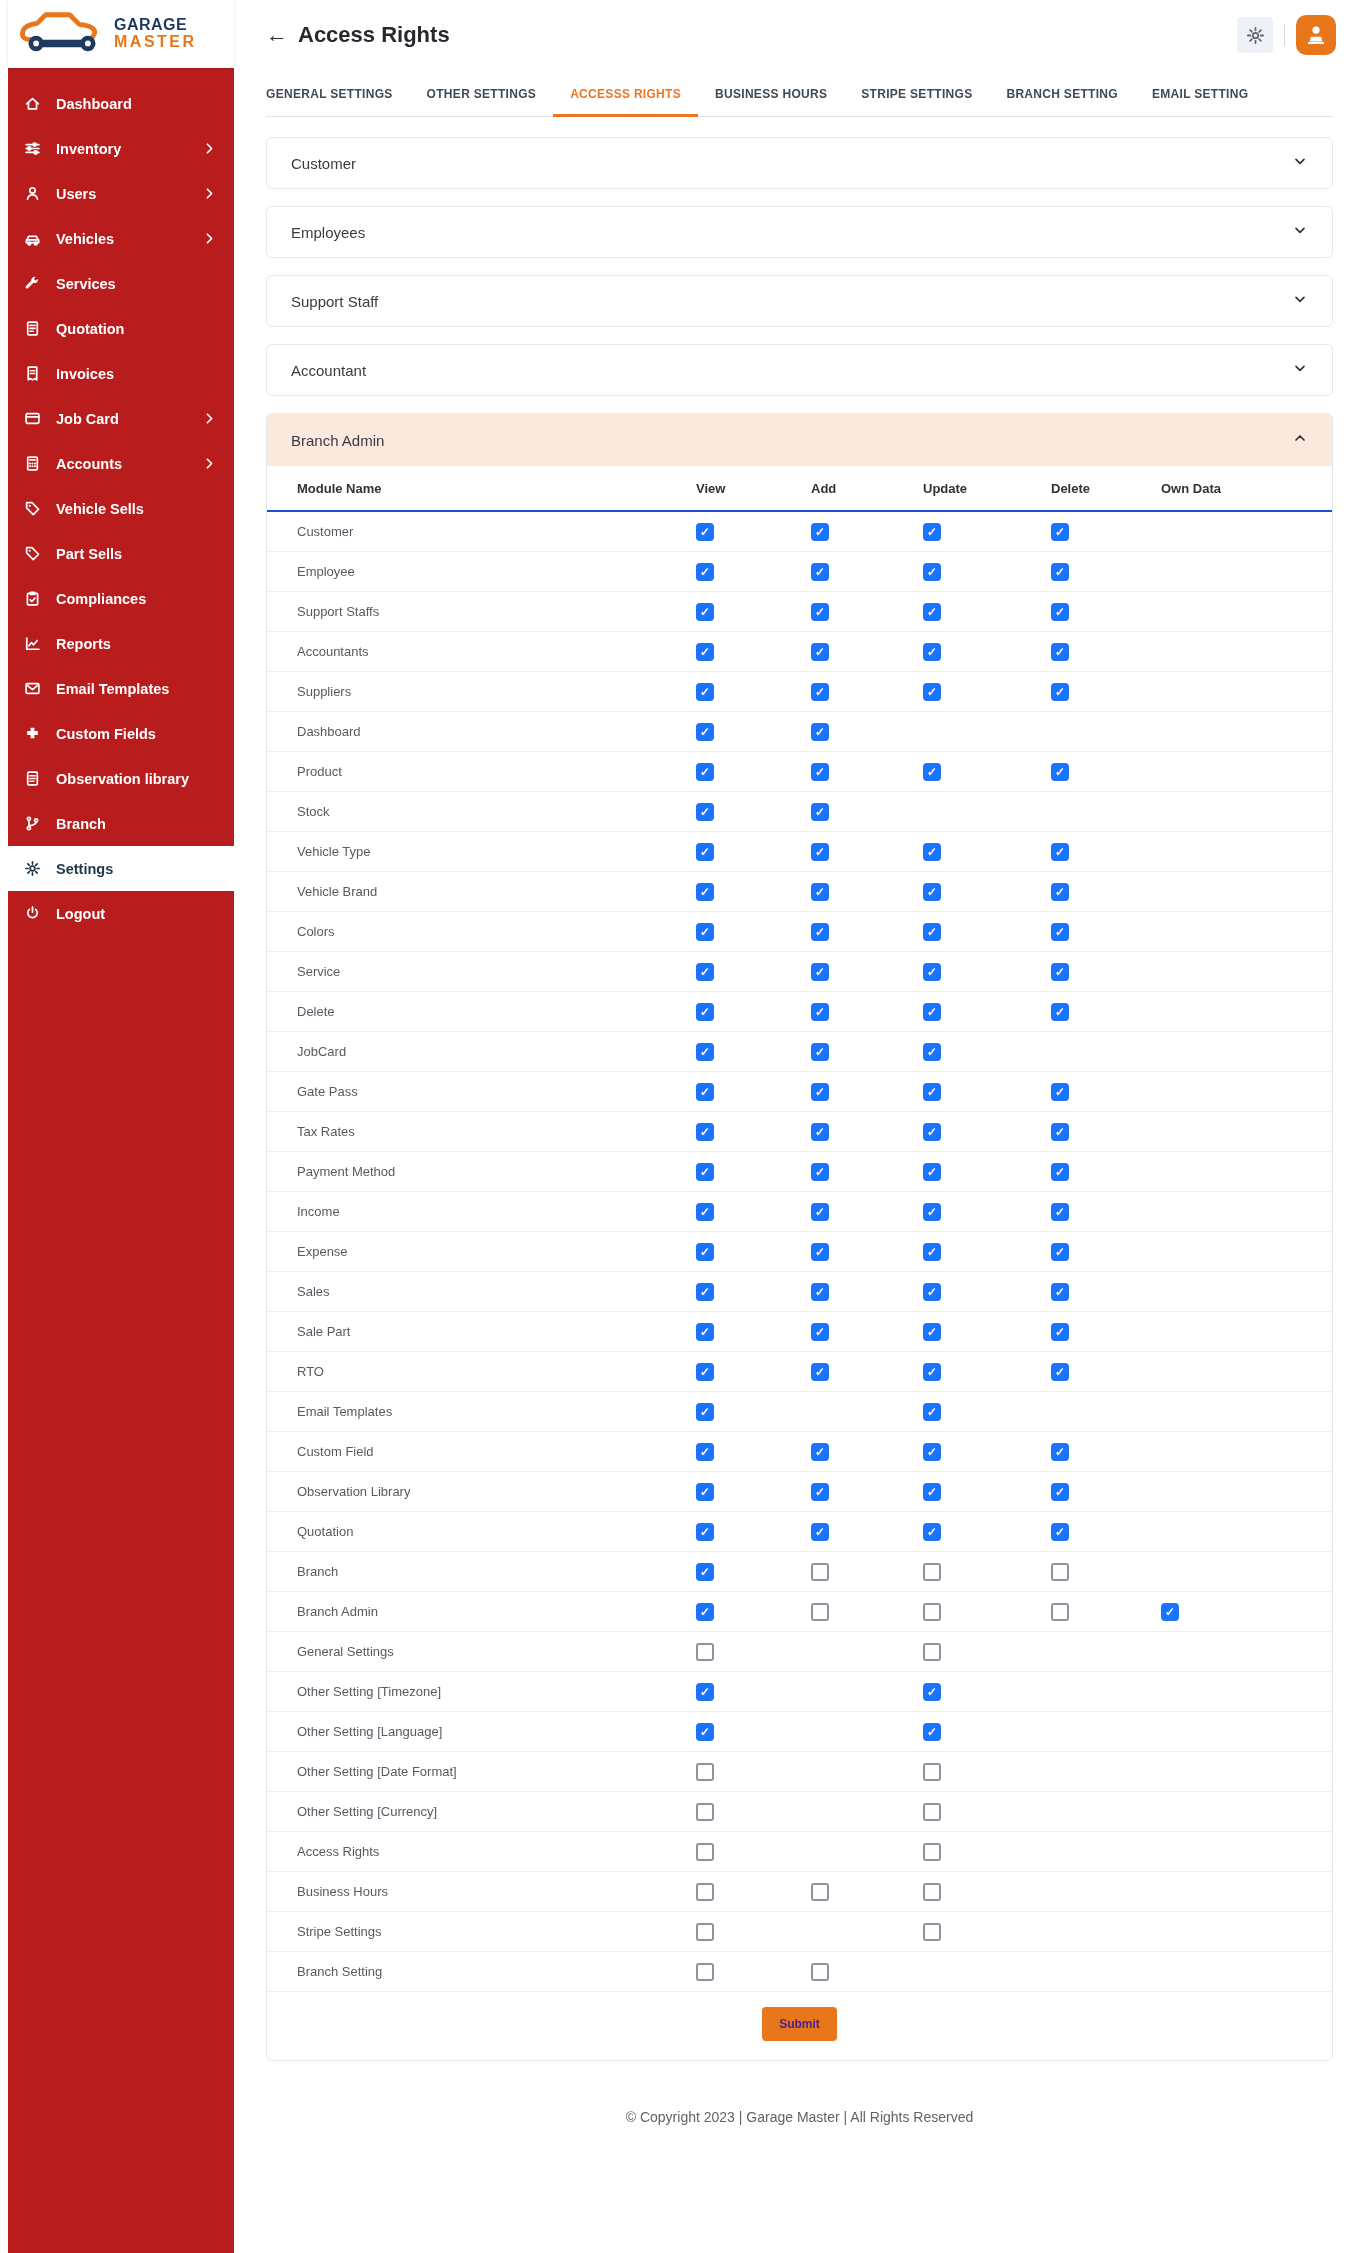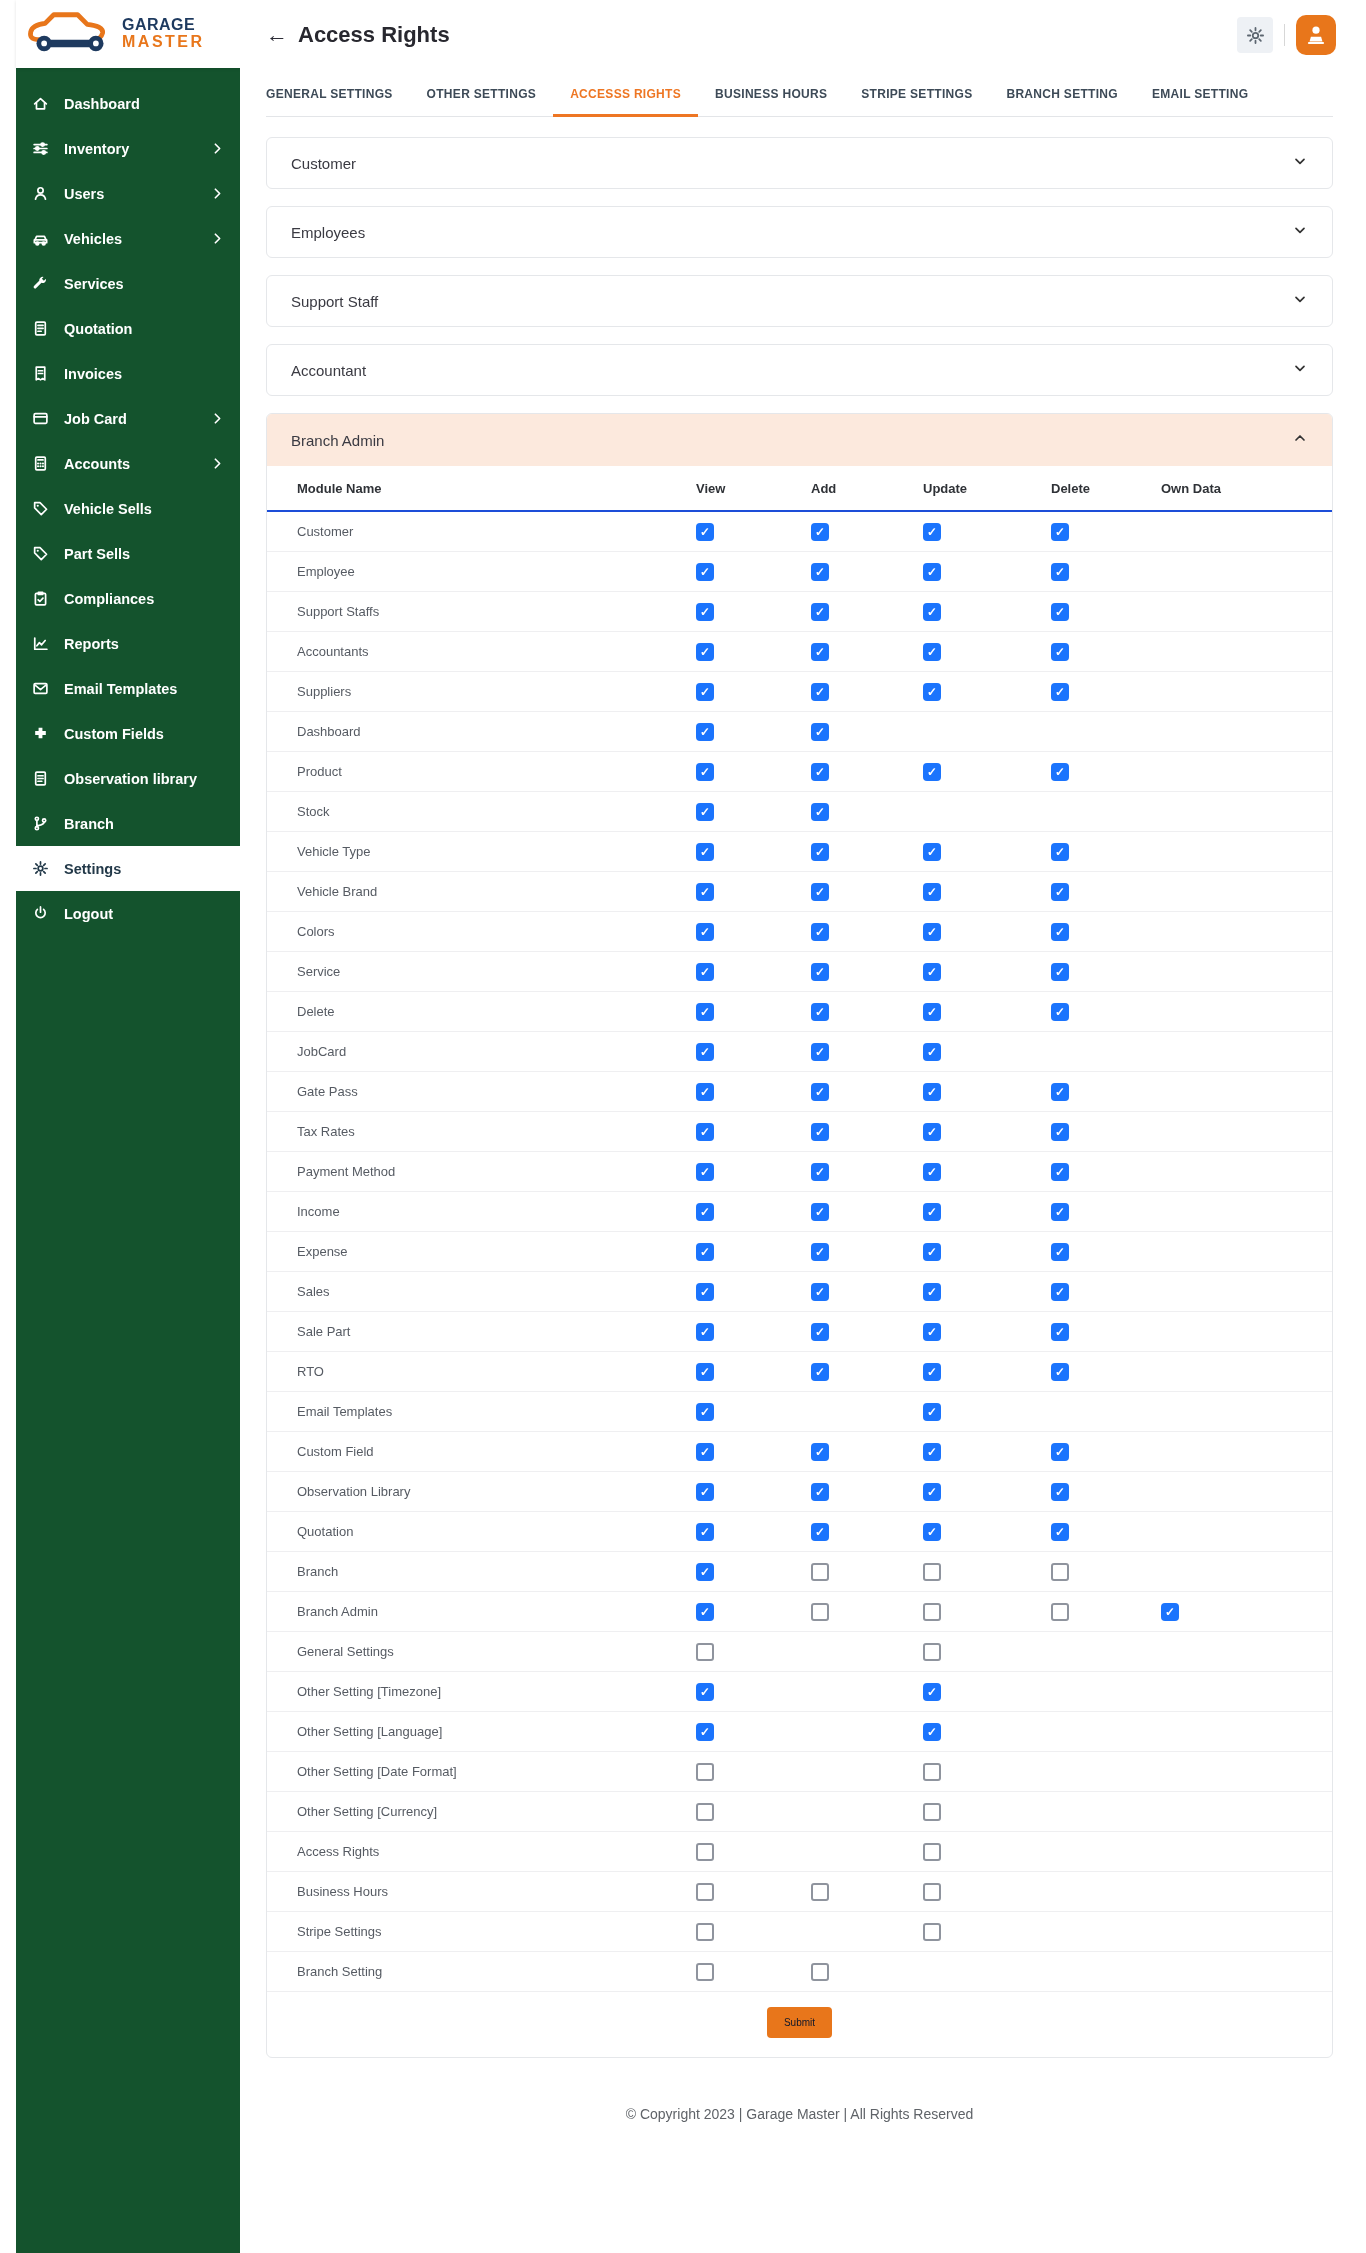--- a/index.html
+++ b/index.html
@@ -1,20 +1,20 @@
 <!DOCTYPE html>
 <html><head>
 <meta charset="utf-8">
 <style>
   * { box-sizing: border-box; margin: 0; padding: 0; }
   html,body { width:1366px; height:2253px; background:#fff; font-family:"Liberation Sans", sans-serif; }
   body { position:relative; overflow:hidden; }
 
   
-  .sidebar { position:absolute; left:16px; top:0; width:226px; height:2253px; background:#14532d; }
+  .sidebar { position:absolute; left:8px; top:0; width:226px; height:2253px; background:#b91c1c; }
   .logo-area { height:68px; background:#fff; display:flex; align-items:center; gap:6px; padding:0 8px; box-shadow:0 1px 3px rgba(0,0,0,.12); }
   .brand { line-height:1.05; }
   .brand .l1 { font-size:16px; font-weight:800; color:#1E3A5F; letter-spacing:.5px; }
   .brand .l2 { font-size:16px; font-weight:700; color:#E8761B; letter-spacing:2.5px; }
   .menu { padding-top:13px; }
   .m-item { height:45px; display:flex; align-items:center; gap:15px; padding:0 16px 0 15px; color:#fff; font-size:14.5px; font-weight:600; cursor:pointer; }
   .m-item .icon { width:18px; height:18px; display:inline-flex; align-items:center; justify-content:center; flex:0 0 18px; }
   .m-item svg { width:17px; height:17px; }
   .m-item .chev { margin-left:auto; display:inline-flex; }
   .m-item.active { background:#fff; color:#233949; }
@@ -49,21 +49,21 @@
   .t-head { height:46px; border-bottom:2px solid #1d4ed8; }
   .t-head span { font-size:13px; font-weight:700; color:#2f3237; }
   .t-row { height:40px; border-bottom:1px solid #efeff1; }
   .t-name { font-size:13px; color:#565b63; }
   .cb { width:18px; height:18px; border-radius:4px; cursor:pointer; display:flex; align-items:center; justify-content:center; }
   .cb.on { background:#1B74FD; }
   .cb.on::after { content:"✓"; color:#fff; font-size:12px; font-weight:bold; }
   .cb.off { border:2px solid #8f949e; border-radius:3px; background:#fff; }
 
   .submit-wrap { text-align:center; padding:15px 0 19px; }
-  .submit-btn { display:inline-block; background:#E8761B; color:#0f172a; font-size:10px; font-weight:400; border:none; border-radius:4px; padding:10px 17px; cursor:pointer; font-family:"Liberation Sans", sans-serif; }
+  .submit-btn { display:inline-block; background:#E8761B; color:#4c1d95; font-size:12px; font-weight:700; border:none; border-radius:4px; padding:10px 17px; cursor:pointer; font-family:"Liberation Sans", sans-serif; }
 
   .footer { text-align:center; margin-top:48px; font-size:14px; color:#5f6368; }
 </style>
 </head>
 <body>
 
 <div class="sidebar">
   <div class="logo-area">
     <span>
       <svg width="92" height="50" viewBox="0 0 96 52" fill="none">

